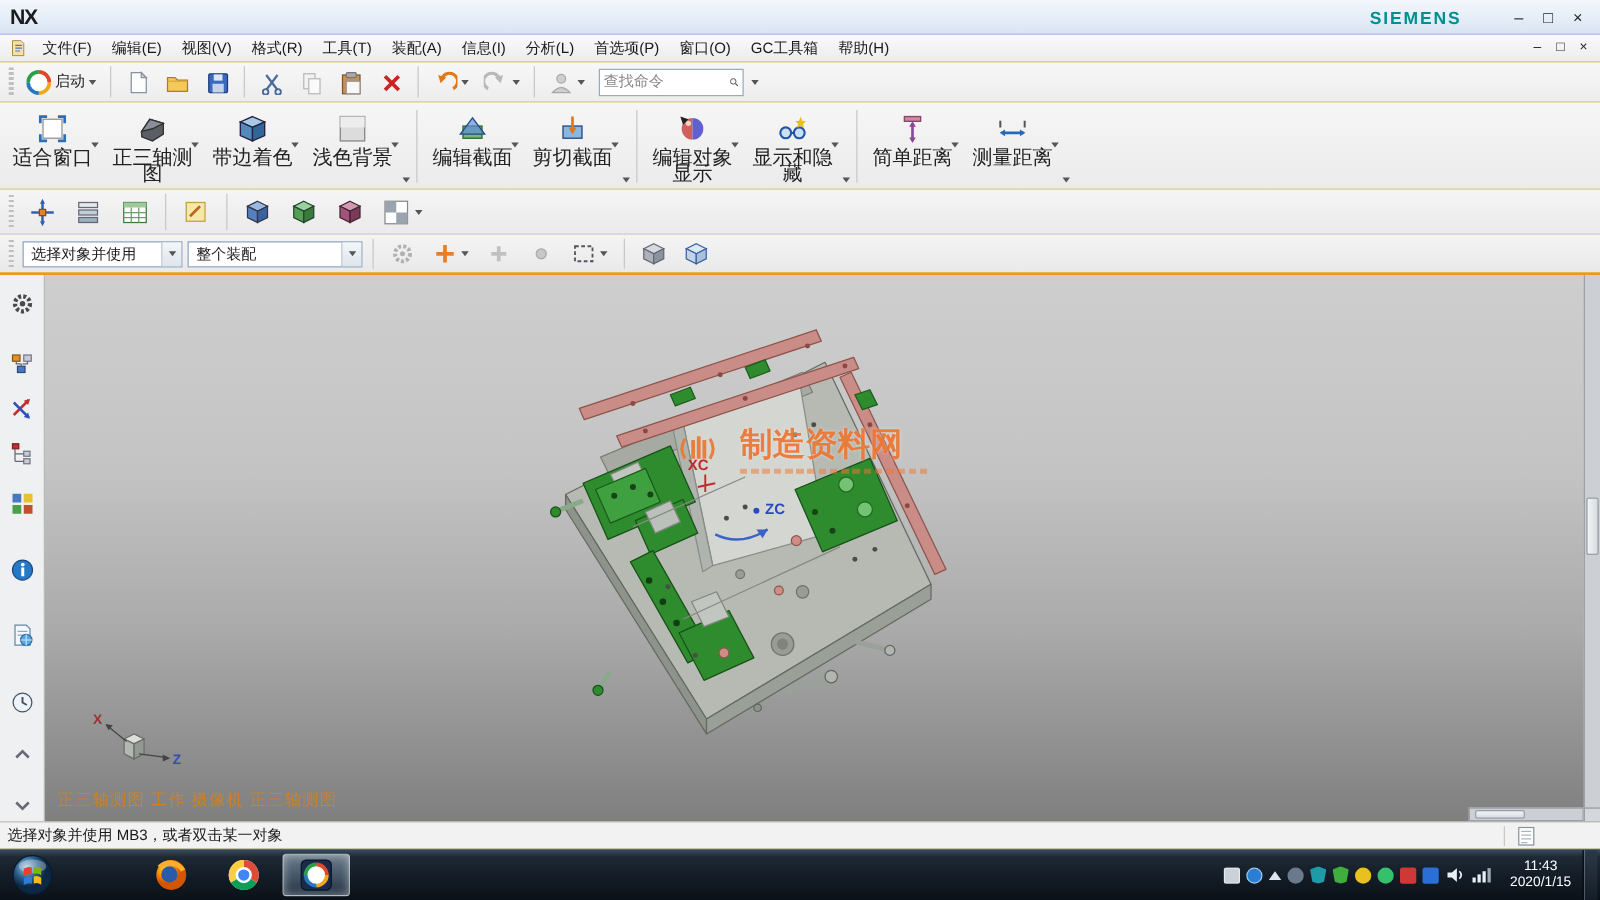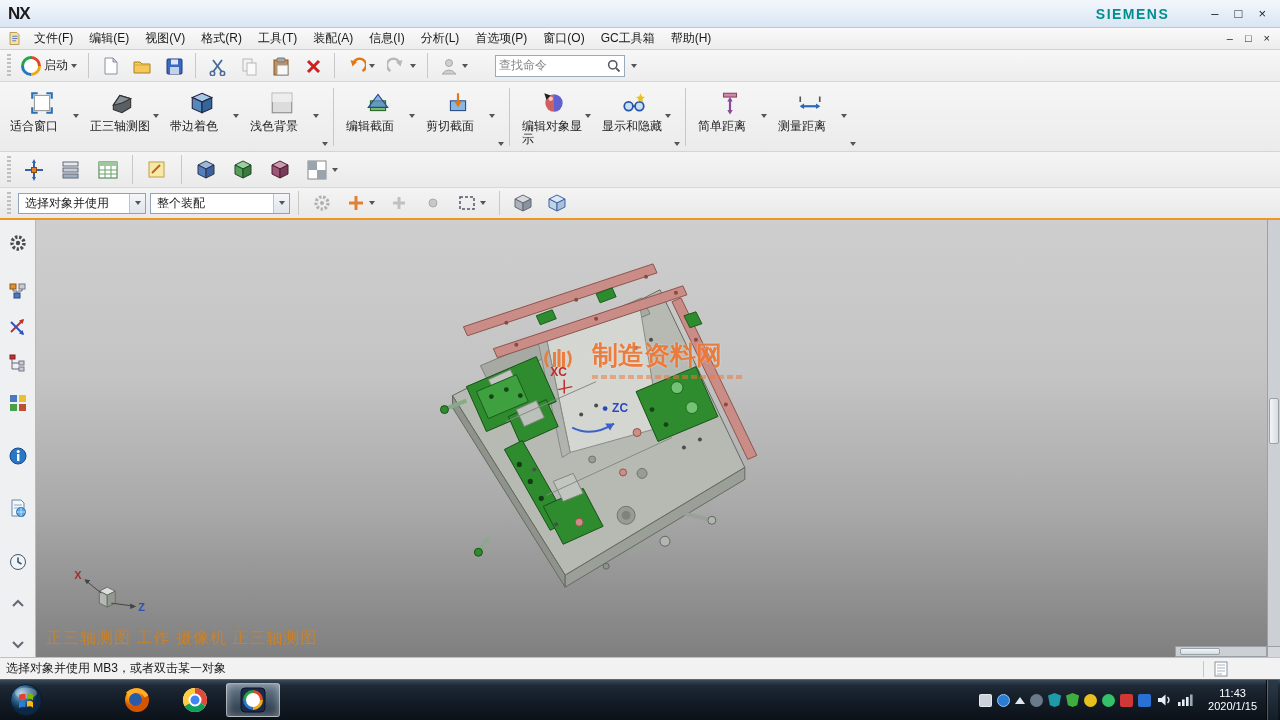--- a/index.html
+++ b/index.html
@@ -21,28 +21,28 @@
 .menubar .winbtns span{font-size:11px}
 
 
 .tb1{flex:0 0 32px;background:linear-gradient(#f7f7f7,#ededed);border-bottom:1px solid #d8d8d8;display:flex;align-items:center;padding:0 4px;gap:2px}
 .tbtn{display:flex;align-items:center;gap:3px;padding:2px 4px;border:1px solid transparent;border-radius:2px}
 .icon20{width:20px;height:20px;display:block}
 .icon24{width:24px;height:24px;display:block}
 .vsep{width:1px;align-self:stretch;background:#c8c8c8;margin:3px 4px}
 .caret{width:0;height:0;border-left:3.5px solid transparent;border-right:3.5px solid transparent;border-top:4px solid #555;display:inline-block}
 .grip{width:4px;align-self:stretch;margin:4px 3px;background:repeating-linear-gradient(180deg,#bfbfbf 0 2px,transparent 2px 4px)}
-.searchbox{display:flex;align-items:center;background:#fff;border:1px solid #9ab;height:22px;width:130px;margin-left:20px;padding:0 3px}
+.searchbox{display:flex;align-items:center;background:#fff;border:1px solid #9ab;height:22px;width:116px;margin-left:4px;padding:0 3px}
 .searchbox input{border:none;outline:none;flex:1;font-size:12px;color:#888;width:100px;font-family:inherit;background:transparent}
 
 
 .ribbon{flex:0 0 70px;background:linear-gradient(#f6f6f6,#ebebeb);border-bottom:1px solid #d4d4d4;display:flex;align-items:stretch;padding:1px 2px}
 .rb{position:relative;width:80px;display:flex;flex-direction:column;align-items:center;padding-top:6px;border:1px solid transparent;border-radius:2px}
 .rb .ic{width:26px;height:26px}
-.rb .lbl{font-size:12px;margin-top:4px;line-height:13px;width:64px;color:#222}
+.rb .lbl{font-size:16px;margin-top:4px;text-align:center;line-height:13px;width:64px;color:#222}
 .rb .caret{position:absolute;right:2px;top:30px}
 .ribbon .vsep{height:58px;align-self:center}
 .grp-caret{align-self:flex-end;margin:0 1px 4px 0}
 
 
 .tb3{flex:0 0 36px;background:linear-gradient(#f5f5f5,#eaeaea);border-bottom:1px solid #d8d8d8;display:flex;align-items:center;padding:0 4px;gap:3px}
 
 
 .tb4{flex:0 0 30px;background:linear-gradient(#f4f4f4,#e9e9e9);display:flex;align-items:center;padding:0 4px;gap:4px}
 .combo{height:21px;background:#fff;border:1px solid #8ea4bc;display:flex;align-items:center}
@@ -57,21 +57,21 @@
 .sidebar{flex:0 0 36px;background:#eef0f1;border-right:1px solid #b9b9b9;display:flex;flex-direction:column;align-items:center;padding-top:10px}
 .sb-icon{width:28px;height:26px;display:flex;align-items:center;justify-content:center;border:1px solid transparent;border-radius:2px}
 .sb-icon svg{width:20px;height:20px}
 
 .canvas{position:relative;flex:1;background:linear-gradient(180deg,#cdcecd 0%,#c3c4c3 35%,#a9aaa9 65%,#7e7f7e 100%);overflow:hidden}
 .model-svg{position:absolute;left:0;top:0;width:100%;height:100%}
 .watermark{position:absolute;left:505px;top:118px;display:flex;align-items:center;gap:17px;opacity:.92;pointer-events:none}
 .watermark .wm-text{font-size:26px;font-weight:bold;color:#ee7733;text-shadow:0 0 2px rgba(255,255,255,.6)}
 .wm-col{display:flex;flex-direction:column;gap:2px}
 .wm-sub{height:4px;width:150px;background:repeating-linear-gradient(90deg,rgba(238,119,51,.55) 0 6px,transparent 6px 9px)}
-.view-info{position:absolute;left:10px;bottom:8px;color:#c9822e;font-size:16px;letter-spacing:1px}
+.view-info{position:absolute;left:10px;bottom:8px;color:#c9822e;font-size:13px;letter-spacing:1px}
 
 .vscroll{position:absolute;top:0;right:0;bottom:11px;width:13px;background:#ccd0d4;border-left:1px solid #9aa0a6}
 .vthumb{position:absolute;top:178px;height:46px;left:1px;right:1px;background:linear-gradient(90deg,#f2f4f6,#d8dce0);border:1px solid #98a0a8;border-radius:2px}
 .hscroll{position:absolute;right:13px;bottom:0;width:92px;height:11px;background:#ccd0d4;border:1px solid #9aa0a6}
 .hthumb{position:absolute;left:4px;top:1px;bottom:1px;width:40px;background:linear-gradient(#f2f4f6,#d8dce0);border:1px solid #98a0a8;border-radius:2px}
 .scorner{position:absolute;right:0;bottom:0;width:13px;height:11px;background:#d4d8dc;border-left:1px solid #9aa0a6;border-top:1px solid #9aa0a6}
 
 
 .statusbar{flex:0 0 22px;background:#f2f2f2;border-top:1px solid #c0c0c0;display:flex;align-items:center;padding:0 6px;gap:8px}
 .sb-right{margin-left:auto;display:flex;align-items:center;gap:10px;padding-right:46px}

